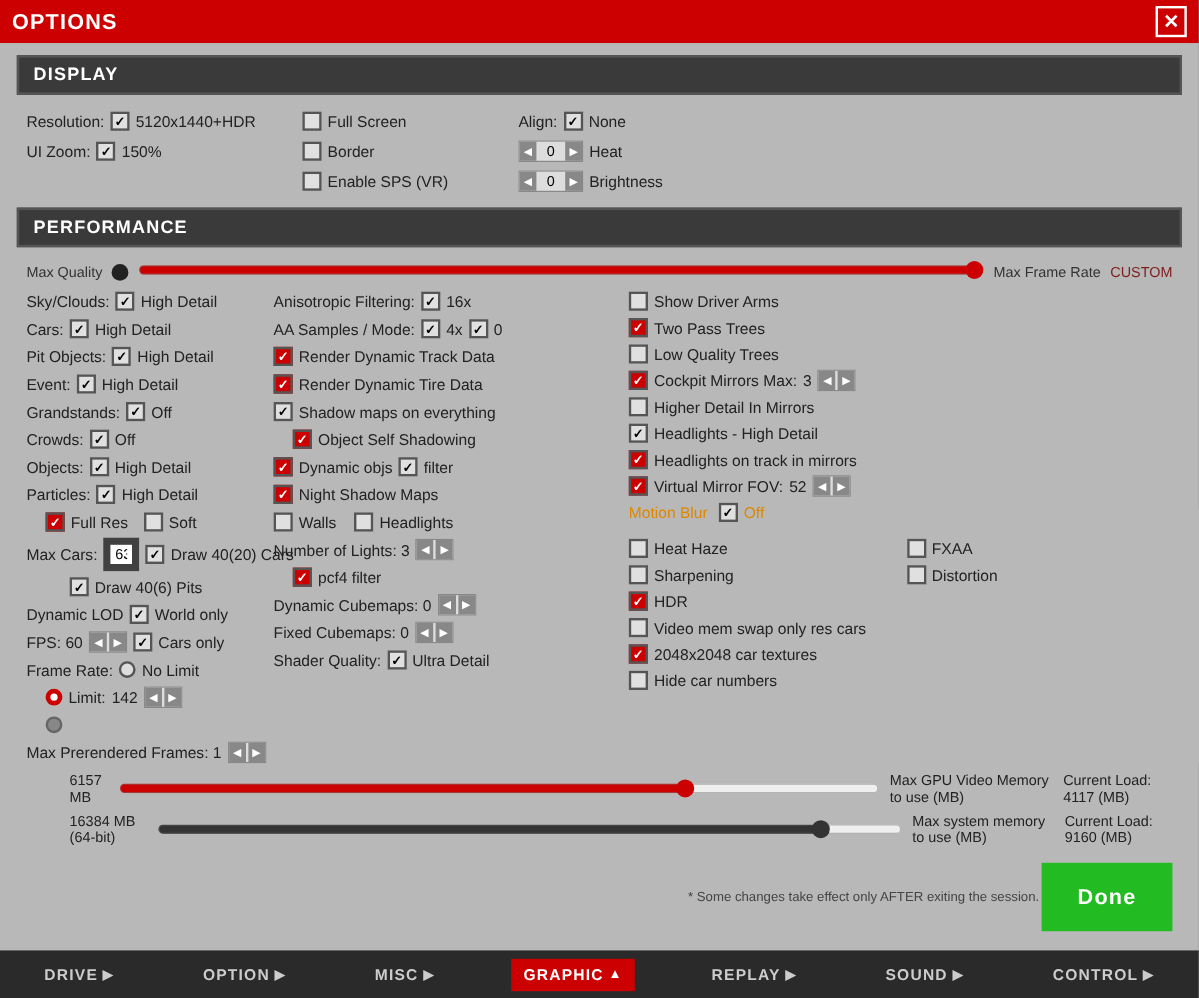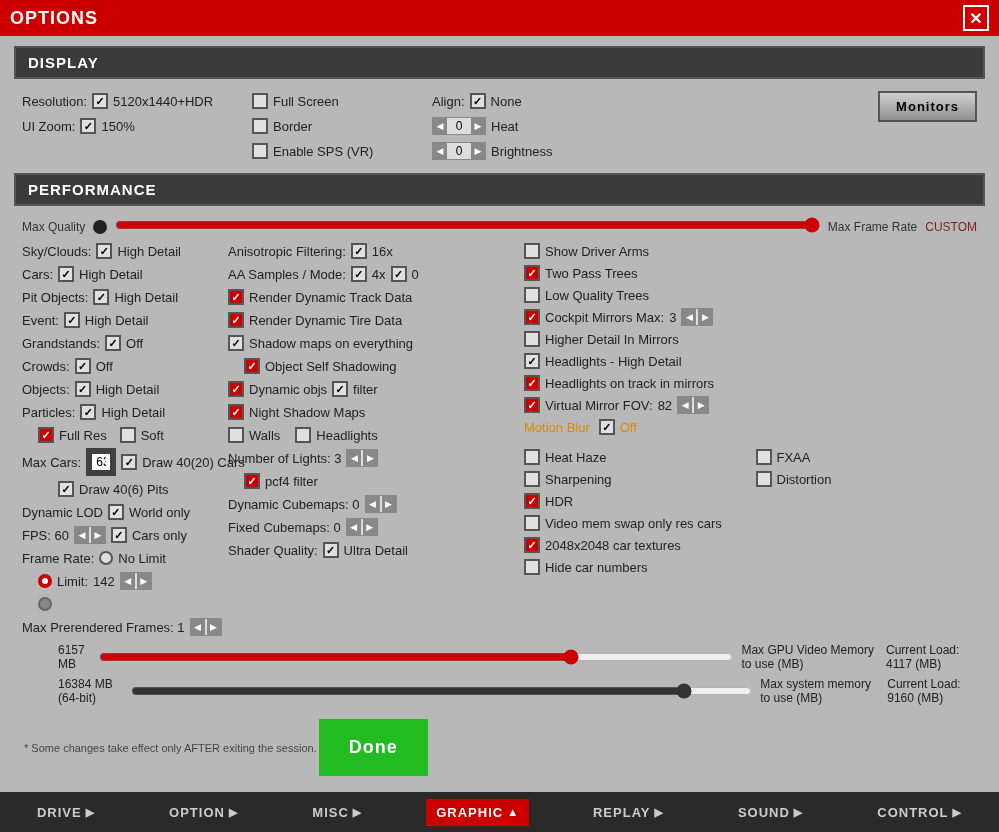--- a/index.html
+++ b/index.html
@@ -241,21 +241,21 @@
       color: #fff;
       font-size: 18px;
       font-weight: bold;
       padding: 18px 30px;
       cursor: pointer;
       letter-spacing: 1px;
     }
     .bottom-footer {
       display: flex;
       align-items: center;
-      justify-content: flex-start;
+      justify-content: flex-end;
       padding: 4px 8px;
       margin-top: 4px;
     }
     .nav-bar {
       background: #2a2a2a;
       height: 40px;
       display: flex;
       align-items: center;
       justify-content: space-around;
     }
@@ -353,23 +353,20 @@
           <div class="row">
             <div class="spinbox">
               <button class="spin-arrow">◀</button>
               <span class="spinbox-val">0</span>
               <button class="spin-arrow">▶</button>
             </div>
             <span class="label">Brightness</span>
           </div>
         </div>
 
-        <div style="flex:1; display:flex; justify-content:flex-end; align-items:flex-start;">
-          <button class="monitors-btn">Monitors</button>
-        </div>
       </div>
     </div>
 
     <div class="performance-section">
       <div class="section-header">PERFORMANCE</div>
 
       <div class="quality-slider-row">
         <span class="quality-label">Max Quality</span>
         <div style="width:14px; height:14px; background:#222; border-radius:50%; flex-shrink:0;"></div>
         <div class="slider-container">
@@ -585,21 +582,21 @@
             <div class="cb checked"></div>
             <span class="label">Headlights - High Detail</span>
           </div>
           <div class="row">
             <div class="cb checked-red"></div>
             <span class="label">Headlights on track in mirrors</span>
           </div>
           <div class="row">
             <div class="cb checked-red"></div>
             <span class="label">Virtual Mirror  FOV:</span>
-            <span class="label">82</span>
+            <span class="label">52</span>
             <div class="spinbox">
               <button class="spin-arrow">◀</button>
               <button class="spin-arrow">▶</button>
             </div>
           </div>
           <div class="row">
             <span class="label orange-text">Motion Blur</span>
             <div class="cb checked" style="margin-left:4px;"></div>
             <span class="label orange-text">Off</span>
           </div>

